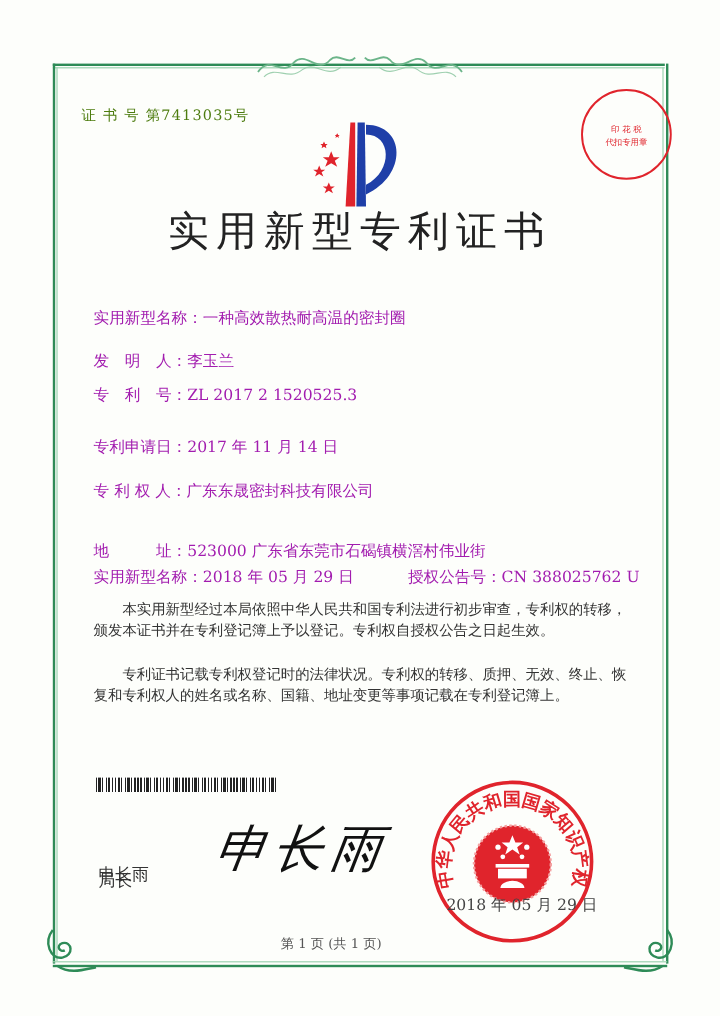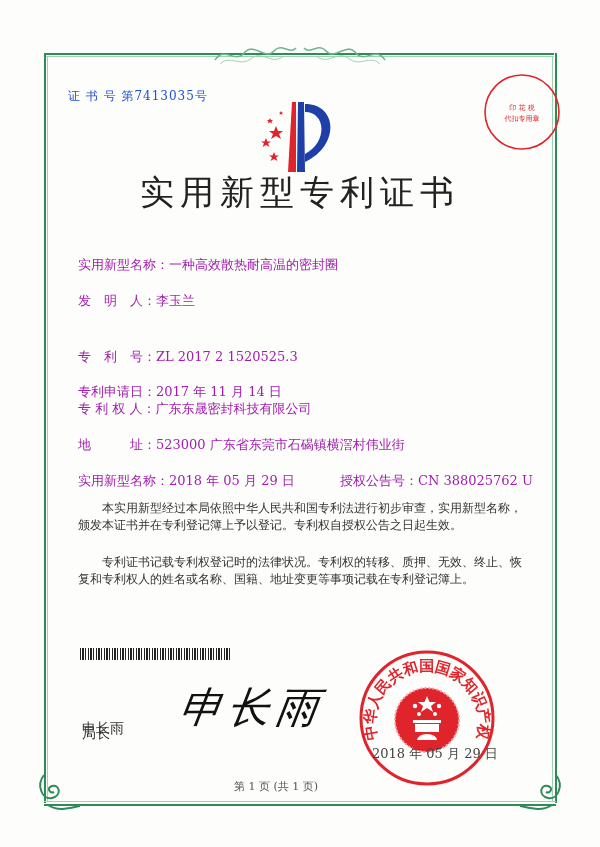--- a/index.html
+++ b/index.html
@@ -7,21 +7,21 @@
          font-family:"DejaVu Serif", serif; color:#333; }
   .frame-top { position:absolute; left:44px; top:53px; width:510px; height:2px; background:#2e8b57; }
   .frame-top2 { position:absolute; left:44px; top:56px; width:510px; height:1px; background:#9cd3b0; }
   .frame-left { position:absolute; left:44px; top:53px; width:2px; height:750px; background:#2e8b57; }
   .frame-left2 { position:absolute; left:47px; top:56px; width:1px; height:745px; background:#9cd3b0; }
   .frame-right { position:absolute; left:555px; top:53px; width:2px; height:750px; background:#2e8b57; }
   .frame-right2 { position:absolute; left:552px; top:56px; width:1px; height:745px; background:#9cd3b0; }
   .frame-bottom { position:absolute; left:44px; top:804px; width:512px; height:2px; background:#2e8b57; }
   .frame-bottom2 { position:absolute; left:44px; top:801px; width:512px; height:1px; background:#9cd3b0; }
   .orn-top { position:absolute; top:40px; height:30px; width:90px; }
-  .cert-no { position:absolute; left:68px; top:88px; font-size:12px; color:#1d4ed8; letter-spacing:1px; }
+  .cert-no { position:absolute; left:68px; top:88px; font-size:12px; color:#4d7c0f; letter-spacing:1px; }
   .logo { position:absolute; left:258px; top:96px; width:90px; height:80px; }
   .title { position:absolute; left:0; width:600px; top:170px; text-align:center; font-size:34px;
            letter-spacing:6px; color:#222; font-family:"DejaVu Sans", sans-serif; font-weight:normal; }
   .field { position:absolute; left:78px; font-size:13px; color:#a21caf; white-space:nowrap; }
   .field .lbl { display:inline-block; }
   .para { position:absolute; left:78px; width:450px; font-size:12px; line-height:17px; color:#333; }
   .para p { margin:0; text-indent:2em; }
   .barcode { position:absolute; left:80px; top:648px; width:150px; height:12px;
     background:repeating-linear-gradient(90deg,#222 0 1px,#fff 1px 2px,#222 2px 4px,#fff 4px 5px,#222 5px 6px,#fff 6px 8px); }
   .sig-title { position:absolute; left:82px; top:697px; font-size:14px; font-family:"DejaVu Sans", sans-serif;margin-top:28px; }
@@ -82,41 +82,41 @@
 </svg>
 
 <div class="title">实用新型专利证书</div>
 
 <div class="field" style="top:256px">
   <span class="lbl">实用新型名称：</span><span>一种高效散热耐高温的密封圈</span>
 </div>
 <div class="field" style="top:292px">
   <span class="lbl">发　明　人：</span><span>李玉兰</span>
 </div>
-<div class="field" style="top:348px">
+<div class="field" style="top:320px">
   <span class="lbl">专　利　号：</span><span>ZL 2017 2 1520525.3</span>
 </div>
-<div class="field" style="top:383px">
+<div class="field" style="top:364px">
   <span class="lbl">专利申请日：</span><span>2017 年 11 月 14 日</span>
 </div>
 <div class="field" style="top:400px">
   <span class="lbl">专 利 权 人：</span><span>广东东晟密封科技有限公司</span>
 </div>
-<div class="field" style="top:436px">
+<div class="field" style="top:450px">
   <span class="lbl">地　　　址：</span><span>523000 广东省东莞市石碣镇横滘村伟业街</span>
 </div>
 <div class="field" style="top:472px">
   <span class="lbl">实用新型名称：</span><span>2018 年 05 月 29 日</span>
 </div>
 <div class="field" style="top:472px;left:340px">
   <span class="lbl">授权公告号：</span><span>CN 388025762 U</span>
 </div>
 
 <div class="para" style="top:500px">
-  <p>本实用新型经过本局依照中华人民共和国专利法进行初步审查，实用新型名称，颁发本证书并在专利登记簿上予以登记。专利权自授权公告之日起生效。</p>
+  <p>本实用新型经过本局依照中华人民共和国专利法进行初步审查，专利权的转移，颁发本证书并在专利登记簿上予以登记。专利权自授权公告之日起生效。</p>
   <p style="margin-top:20px">专利证书记载专利权登记时的法律状况。专利权的转移、质押、无效、终止、恢复和专利权人的姓名或名称、国籍、地址变更等事项记载在专利登记簿上。</p>
 </div>
 
 <div class="barcode"></div>
 
 <div class="sig-title">局长</div>
 <div class="sig-name">申长雨</div>
 <div class="signature">申长雨</div>
 
 <svg class="seal-big" viewBox="0 0 140 140">

